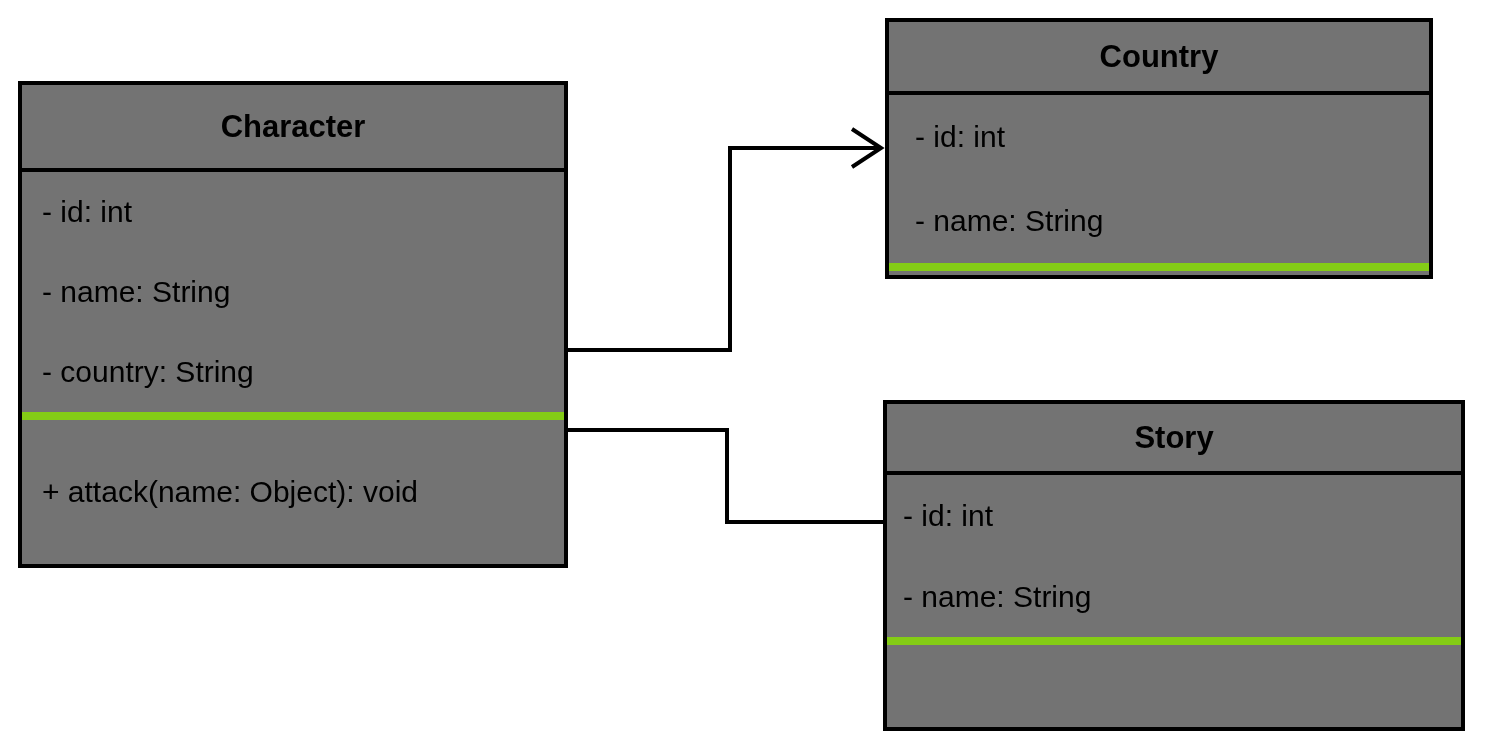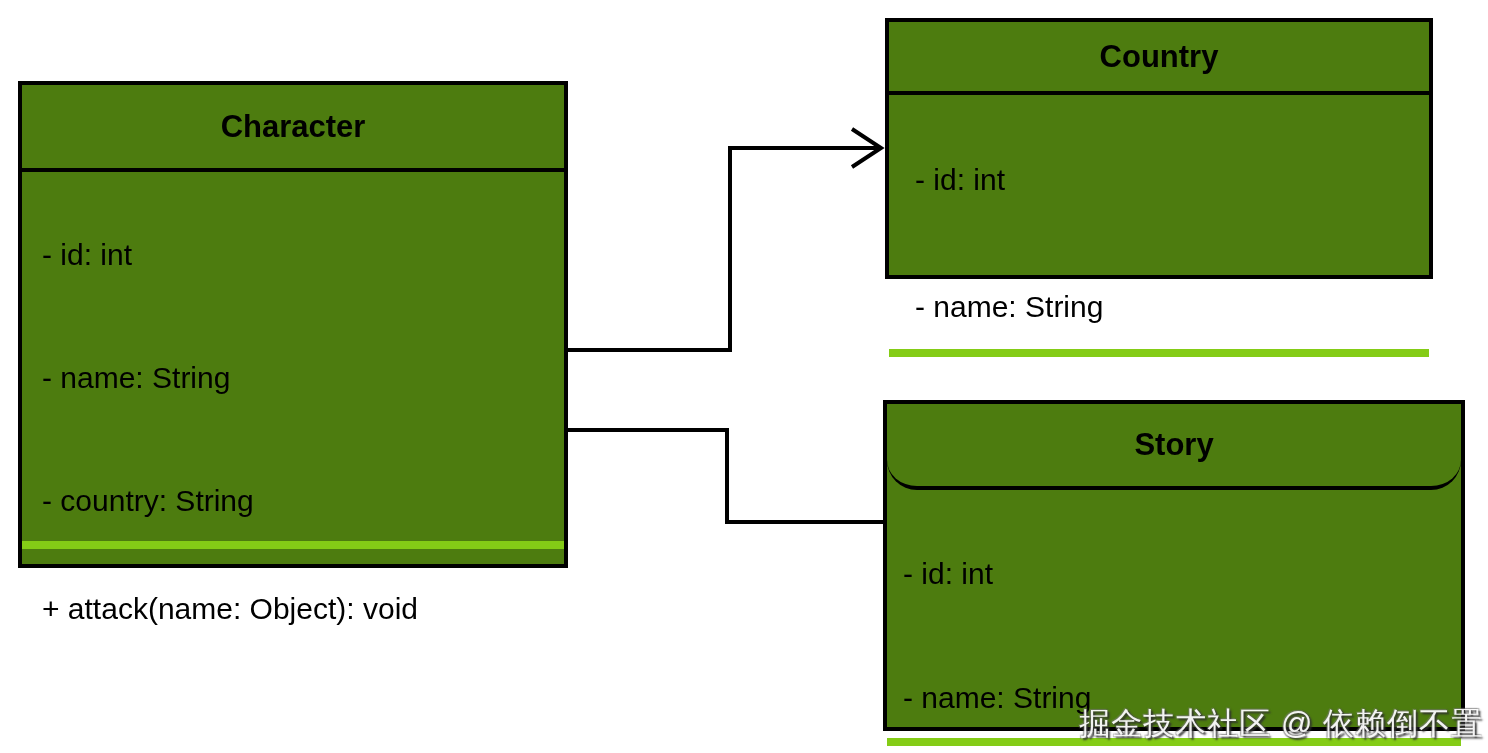--- a/index.html
+++ b/index.html
@@ -15,21 +15,21 @@
     overflow: hidden;
     font-family: "Liberation Sans", sans-serif;
     color: #000000;
   }
   .class-box {
     position: absolute;
     display: flex;
     flex-direction: column;
     border: 4px solid #000000;
     box-sizing: border-box;
-    background: #4d7c0f;
+    background: #737373;
   }
   .class-title {
     flex: none;
     display: flex;
     align-items: center;
     justify-content: center;
     font-weight: 700;
     font-size: 31px;
     border-bottom: 4px solid #000000;
     box-sizing: border-box;
@@ -38,42 +38,41 @@
     flex: none;
     display: flex;
     flex-direction: column;
   }
   .member {
     display: flex;
     align-items: center;
     padding-left: 20px;
     font-size: 30px;
     white-space: pre;
-    margin-top: 43px;
   }
   .methods {
     flex: 1;
     border-top: 8px solid #84cc16;
     box-sizing: border-box;
     display: flex;
     flex-direction: column;
     justify-content: center;
   }
   
   #box-character { left: 18px; top: 81px; width: 550px; height: 487px; }
   #box-character .class-title { height: 87px; }
   #box-character .attrs .member { height: 80px; }
   
   #box-country { left: 885px; top: 18px; width: 548px; height: 261px; }
   #box-country .class-title { height: 73px; }
   #box-country .attrs .member { height: 84px; }
   #box-country .member { padding-left: 26px; }
   
   #box-story { left: 883px; top: 400px; width: 582px; height: 331px; }
-  #box-story .class-title { height: 86px; border-radius: 30px; }
+  #box-story .class-title { height: 71px; }
   #box-story .attrs .member { height: 81px; }
   #box-story .member { padding-left: 16px; }
 
   .connector-layer {
     position: absolute;
     left: 0;
     top: 0;
     width: 1488px;
     height: 753px;
     pointer-events: none;
@@ -134,15 +133,14 @@
   </div>
 
   <svg class="connector-layer" viewBox="0 0 1488 753" xmlns="http://www.w3.org/2000/svg">
 
     <polyline points="566,350 730,350 730,148 880,148"></polyline>
     <polyline points="852,129 881,148 852,167"></polyline>
 
     <polyline points="566,430 727,430 727,522 885,522"></polyline>
   </svg>
 
-  <div class="watermark">掘金技术社区 @ 依赖倒不置</div>
 
 </div>
 
 </body></html>

